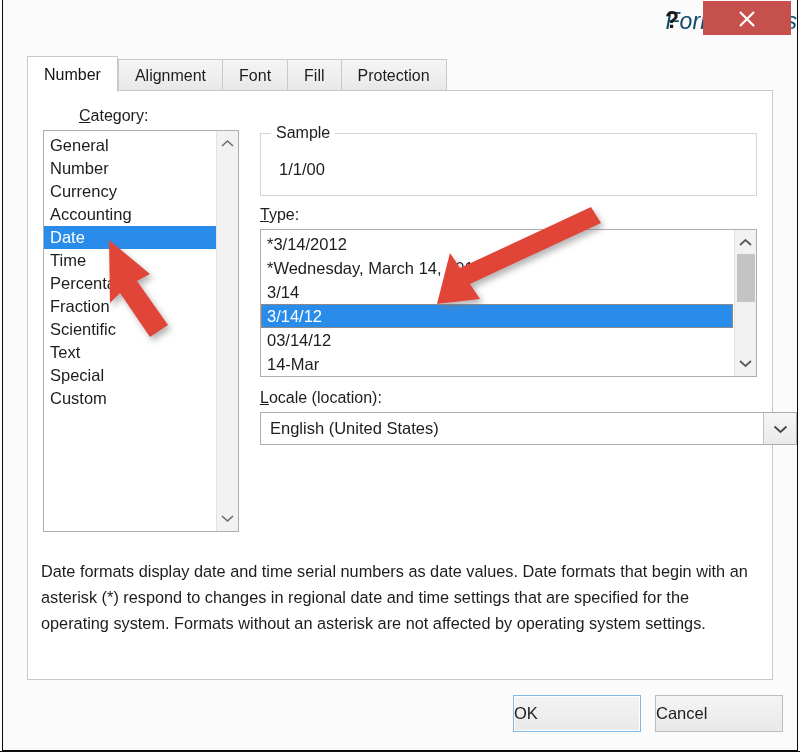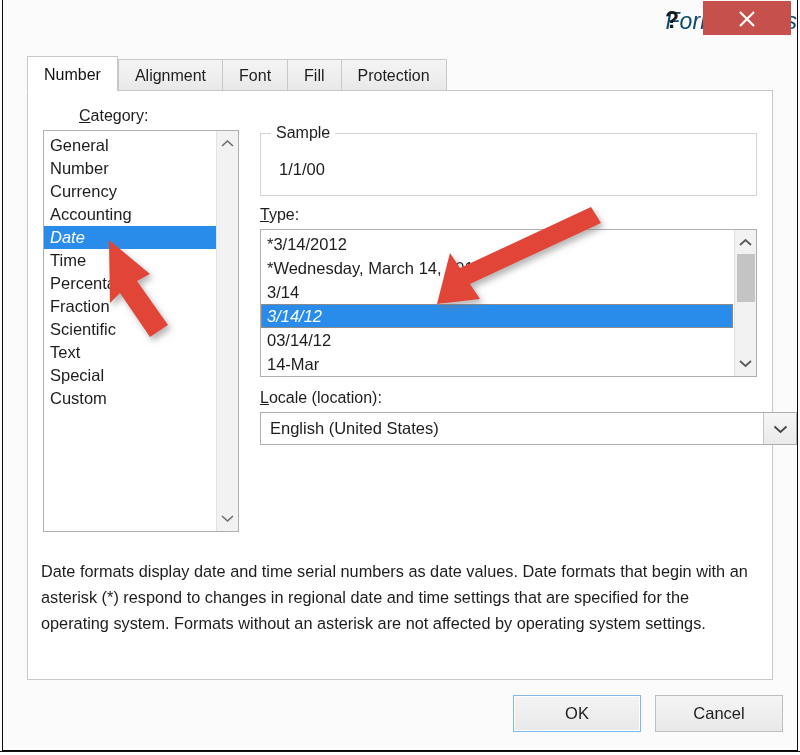--- a/index.html
+++ b/index.html
@@ -173,21 +173,20 @@
     line-height: 23px;
     padding-left: 6px;
     font-size: 16.5px;
     color: #1d1d1d;
     white-space: nowrap;
     cursor: default;
   }
   .list-item.selected {
     background: #2a8cea;
     color: #ffffff;
-    font-style: italic;
   }
 
   
   .scrollbar {
     position: absolute;
     right: 0;
     top: 0;
     bottom: 0;
     width: 22px;
     background: #f2f2f2;
@@ -310,21 +309,20 @@
     font-size: 16.3px;
     line-height: 26px;
     color: #1d1d1d;
   }
 
   
   .dlg-button {
     position: absolute;
     height: 37px;
     line-height: 35px;
-    text-align: center;
     font-size: 16.5px;
     color: #1d1d1d;
     background: linear-gradient(to bottom, #f4f4f4, #e9e9e9);
     border: 1px solid #bdbdbd;
     box-sizing: border-box;
     cursor: default;
   }
   #ok-button {
     left: 510px;
     top: 695px;

